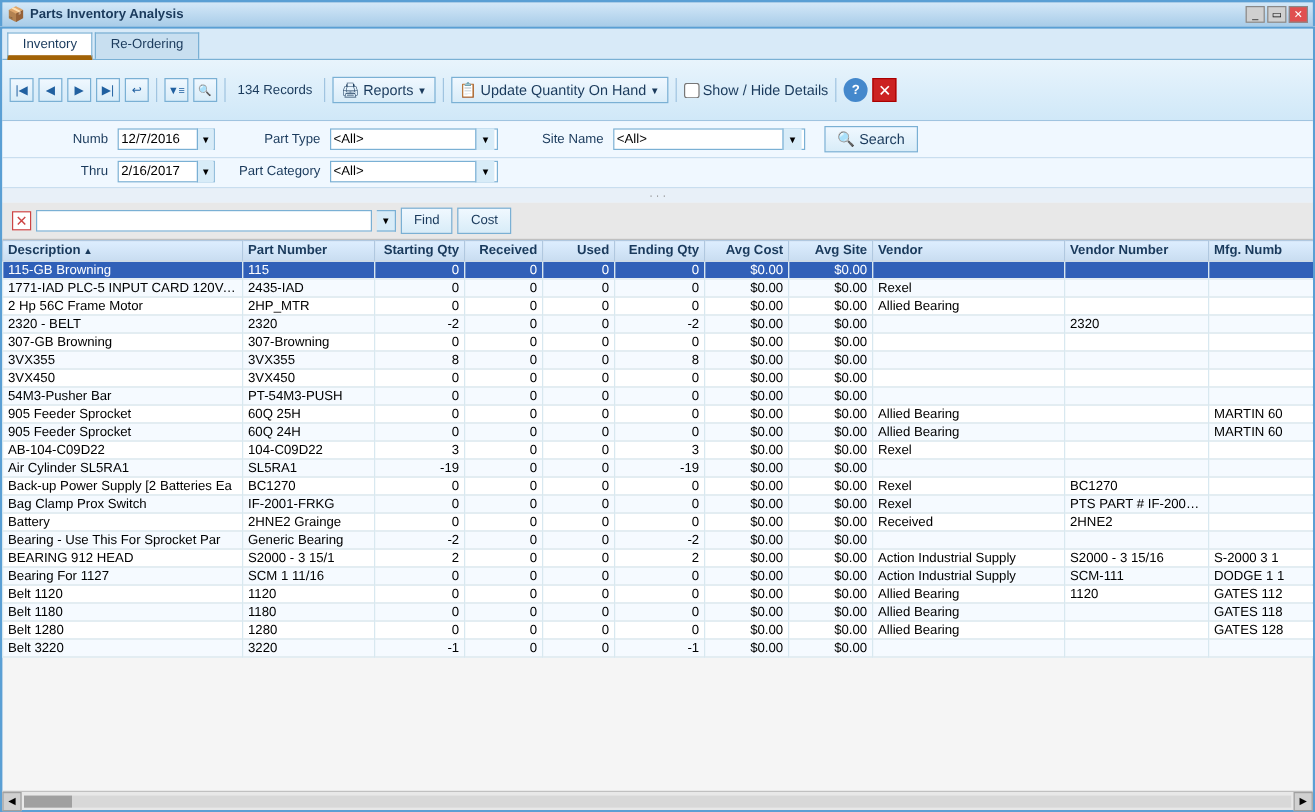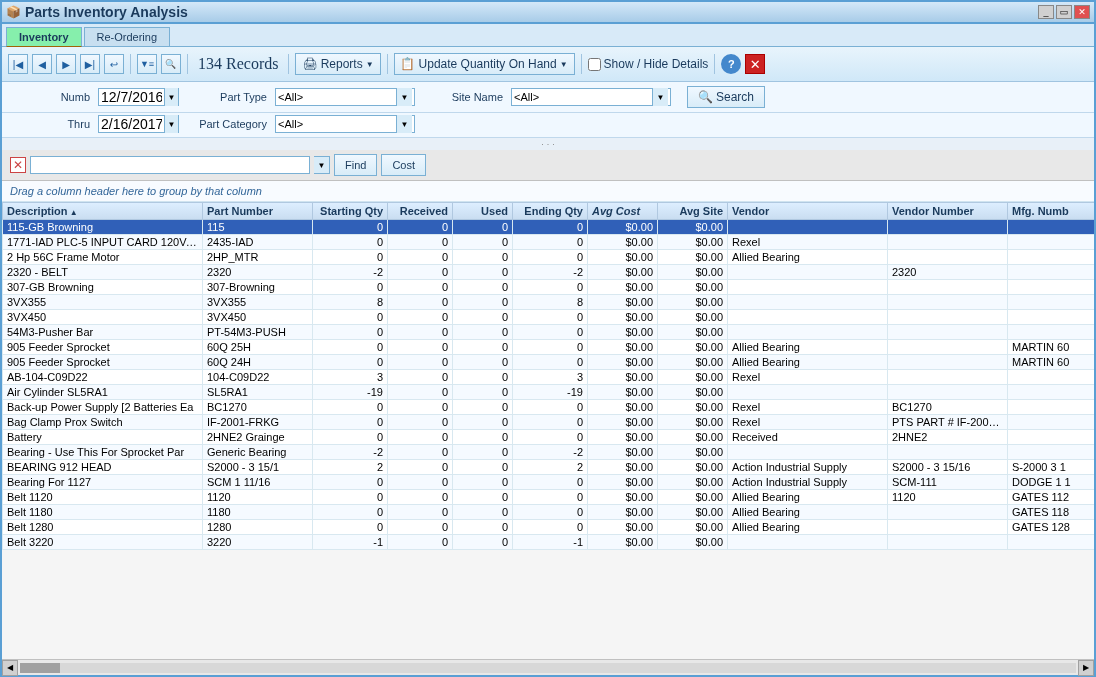--- a/index.html
+++ b/index.html
@@ -8,21 +8,21 @@
     .title-bar {
       background: linear-gradient(to bottom, #d4e8f8, #a8cce8);
       border: 2px solid #5a9fd4;
       border-bottom: none;
       height: 22px;
       display: flex;
       align-items: center;
       padding: 0 4px;
       gap: 4px;
     }
-    .title-bar-text { font-size: 14px; font-weight: bold; color: #1a3a5c; flex: 1; }
+    .title-bar-text { font-size: 11px; font-weight: bold; color: #1a3a5c; flex: 1; }
     .title-bar-controls { display: flex; gap: 2px; }
     .title-btn {
       width: 16px; height: 14px; border: 1px solid #888; background: #d0d0d0;
       font-size: 9px; cursor: pointer; display: flex; align-items: center; justify-content: center;
     }
     .title-btn.close { background: #e05050; color: white; }
 
     .main-window {
       border: 2px solid #5a9fd4;
       background: #f5f5f5;
@@ -42,23 +42,23 @@
     .tab {
       padding: 3px 12px;
       border: 1px solid #7ab0d4;
       border-bottom: none;
       background: #c8dff0;
       cursor: pointer;
       font-size: 11px;
       color: #1a3a5c;
     }
     .tab.active {
-      background: #86efac;
-      font-weight: bold;
-      border-bottom: 1px solid #a16207;
+      background: #ffffff;
+      font-weight: normal;
+      border-bottom: 4px solid #a16207;
       margin-bottom: -1px;
       z-index: 1;
     }
 
     
     .toolbar {
       display: flex;
       align-items: center;
       background: linear-gradient(to bottom, #e8f4fc, #d0e8f8);
       border-bottom: 1px solid #a0c4e0;
@@ -66,21 +66,21 @@
       gap: 4px;
       flex-wrap: nowrap;
     }
     .nav-btn {
       width: 20px; height: 20px; border: 1px solid #7ab0d4;
       background: linear-gradient(to bottom, #f0f8ff, #d8ecf8);
       cursor: pointer; display: flex; align-items: center; justify-content: center;
       font-size: 10px; color: #2060a0;
     }
     .toolbar-separator { width: 1px; height: 20px; background: #a0c4e0; margin: 0 2px; }
-    .toolbar-text { font-size: 16px; color: #1a3a5c; margin: 5px 4px; font-family: Liberation Serif, serif; }
+    .toolbar-text { font-size: 11px; color: #1a3a5c; margin: 16px 4px; }
     .toolbar-btn {
       display: flex; align-items: center; gap: 3px;
       border: 1px solid #7ab0d4; background: linear-gradient(to bottom, #f0f8ff, #d8ecf8);
       padding: 2px 6px; cursor: pointer; font-size: 11px; color: #1a3a5c; height: 22px;
     }
     .toolbar-btn .dropdown-arrow { font-size: 8px; }
     .checkbox-label { display: flex; align-items: center; gap: 3px; font-size: 11px; color: #1a3a5c; }
     .help-btn {
       width: 20px; height: 20px; border-radius: 50%; border: 2px solid #4488cc;
       background: #4488cc; color: white; font-weight: bold; font-size: 11px;
@@ -111,21 +111,21 @@
       padding: 0 2px; height: 16px; outline: none;
     }
     .select-arrow-btn {
       width: 16px; height: 18px; background: #d8ecf8; border-left: 1px solid #7ab0d4;
       display: flex; align-items: center; justify-content: center; cursor: pointer; font-size: 8px;
     }
     .date-input-wrapper {
       display: flex; align-items: center;
       border: 1px solid #7ab0d4; background: white; height: 18px;
     }
-    .date-input { border: none; background: transparent; font-size: 14px; padding: 0 2px; width: 65px; height: 16px; outline: none; }
+    .date-input { border: none; background: transparent; font-size: 11px; padding: 0 2px; width: 65px; height: 16px; outline: none; }
     .date-arrow-btn {
       width: 14px; height: 18px; background: #d8ecf8; border-left: 1px solid #7ab0d4;
       display: flex; align-items: center; justify-content: center; cursor: pointer; font-size: 8px;
     }
     .search-btn {
       display: flex; align-items: center; gap: 3px;
       border: 1px solid #7ab0d4; background: linear-gradient(to bottom, #f0f8ff, #d8ecf8);
       padding: 2px 10px; cursor: pointer; font-size: 11px; color: #1a3a5c; height: 22px;
     }
     .dots-row {
@@ -181,21 +181,21 @@
     tbody td {
       border: 1px solid #d8e8f0; padding: 1px 4px;
       font-size: 11px; white-space: nowrap; overflow: hidden; text-overflow: ellipsis;
     }
     .col-desc { width: 200px; }
     .col-partnum { width: 110px; }
     .col-startqty { width: 75px; text-align: right; }
     .col-received { width: 65px; text-align: right; }
     .col-used { width: 60px; text-align: right; }
     .col-endqty { width: 75px; text-align: right; }
-    .col-avgcost { width: 70px; text-align: left; font-style: italic; }
+    .col-avgcost { width: 70px; text-align: right; }
     .col-avgprice { width: 70px; text-align: right; }
     .col-vendor { width: 160px; }
     .col-vendornum { width: 120px; }
     .col-mfgnum { width: 100px; }
 
     
     .hscrollbar {
       height: 16px; background: #e8e8e8; border-top: 1px solid #c0c0c0;
       display: flex; align-items: center;
     }
@@ -301,21 +301,20 @@
   <div class="dots-row">· · ·</div>
 
   <div class="search-bar">
     <button class="search-close-x">✕</button>
     <input class="search-text-input" type="text" placeholder="" style="">
     <div class="search-dropdown-arrow">▼</div>
     <button class="find-btn">Find</button>
     <button class="clear-btn">Cost</button>
   </div>
 
-  <div class="group-hint">Drag a column header here to group by that column</div>
 
   <div class="table-container" style="position:relative; overflow:auto;">
     <table>
       <thead>
         <tr>
           <th class="col-desc sorted-asc">Description</th>
           <th class="col-partnum">Part Number</th>
           <th class="col-startqty">Starting Qty</th>
           <th class="col-received">Received</th>
           <th class="col-used">Used</th>

